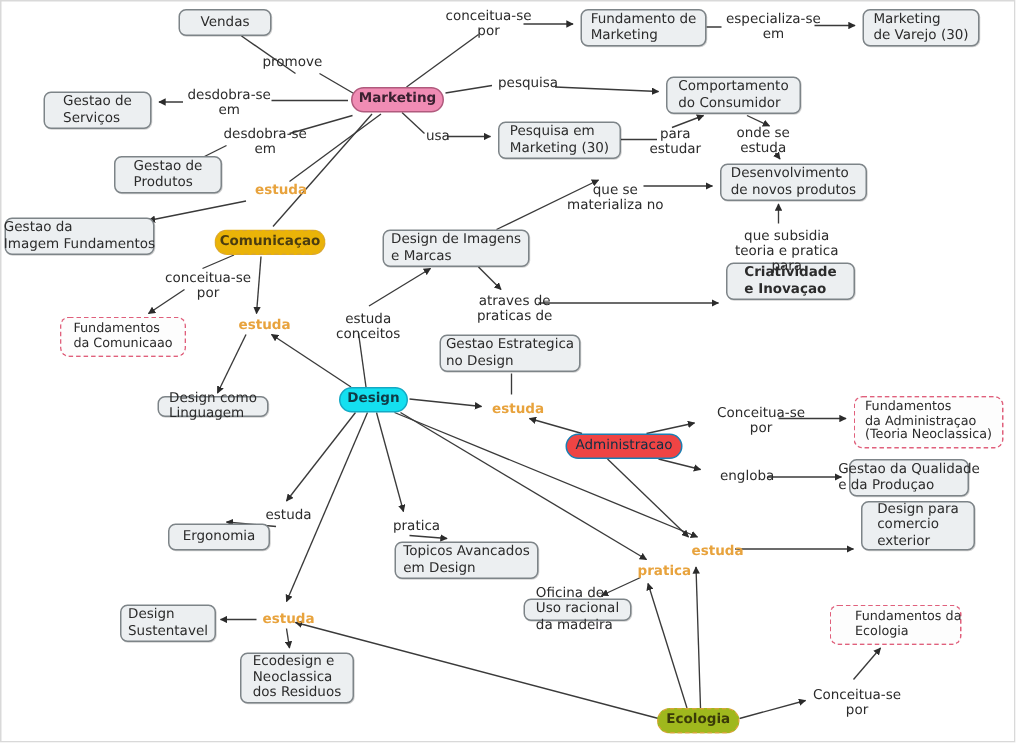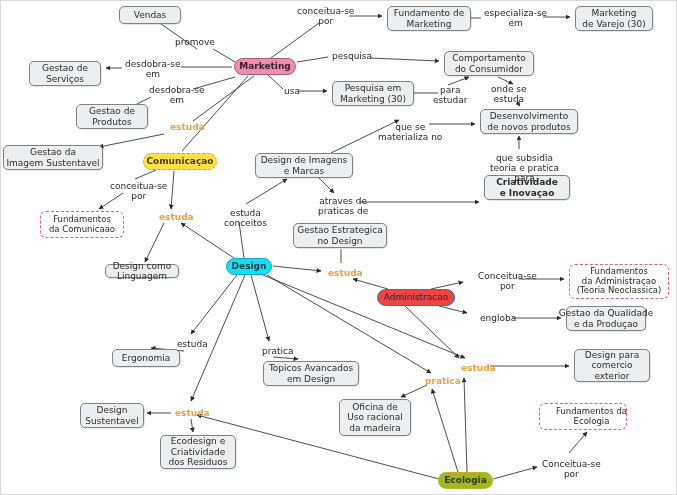--- a/index.html
+++ b/index.html
@@ -24,21 +24,21 @@
     width: 677px;
     height: 495px;
     pointer-events: none;
   }
   .node {
     position: absolute;
     box-sizing: border-box;
     display: flex;
     align-items: center;
     justify-content: center;
-    text-align: center;
+    text-align: left;
     line-height: 1.15;
     white-space: pre;
   }
   
   .n-plain {
     background: #eceff1;
     border: 1px solid #7d8488;
     border-radius: 5px;
     color: #2b2b2b;
     font-size: 9px;
@@ -55,21 +55,21 @@
   
   .n-pink {
     background: #f08cb4;
     border: 1.3px solid #b05a7d;
     border-radius: 9px;
     color: #3a2030;
     font-size: 9px;
     font-weight: bold;
   }
   .n-yellow {
-    background: #fde047;
+    background: #eab308;
     border: 1.6px dashed #d7a53a;
     border-radius: 9px;
     color: #4a3c10;
     font-size: 9px;
     font-weight: bold;
   }
   .n-cyan {
     background: #14e0f0;
     border: 1.3px solid #14a9c4;
     border-radius: 9px;
@@ -190,54 +190,54 @@
       <div class="node n-pink" style="left: 233px; top: 57px; width: 62px; height: 17px;">Marketing</div>
       <div class="node n-plain" style="left: 443px; top: 50px; width: 90px; height: 25px;">Comportamento
 do Consumidor</div>
       <div class="node n-plain" style="left: 331px; top: 80px; width: 82px; height: 25px;">Pesquisa em
 Marketing (30)</div>
       <div class="node n-plain" style="left: 75px; top: 103px; width: 72px; height: 25px;">Gestao de
 Produtos</div>
       <div class="node n-plain" style="left: 479px; top: 108px; width: 98px; height: 25px;">Desenvolvimento
 de novos produtos</div>
       <div class="node n-plain" style="left: 2px; top: 144px; width: 100px; height: 25px;">Gestao da
-Imagem Sustentavel</div>
+Imagem Fundamentos</div>
       <div class="node n-yellow" style="left: 142px; top: 152px; width: 74px; height: 17px;">Comunicaçao</div>
       <div class="node n-plain" style="left: 254px; top: 152px; width: 98px; height: 25px;">Design de Imagens
 e Marcas</div>
       <div class="node n-plain" style="left: 483px; top: 174px; width: 86px; height: 25px; font-weight: bold;">Criatividade
 e Inovaçao</div>
       <div class="node n-dashedpink" style="left: 39px; top: 210px; width: 84px; height: 27px;">Fundamentos
 da Comunicaao</div>
       <div class="node n-plain" style="left: 292px; top: 222px; width: 94px; height: 25px;">Gestao Estrategica
 no Design</div>
       <div class="node n-cyan" style="left: 225px; top: 257px; width: 46px; height: 17px;">Design</div>
       <div class="node n-plain" style="left: 104px; top: 263px; width: 74px; height: 14px;">Design como
 Linguagem</div>
       <div class="node n-dashedpink" style="left: 568px; top: 263px; width: 100px; height: 35px;">Fundamentos
 da Administraçao
 (Teoria Neoclassica)</div>
       <div class="node n-blue" style="left: 376px; top: 288px; width: 78px; height: 17px;">Administracao</div>
       <div class="node n-plain" style="left: 565px; top: 305px; width: 80px; height: 25px;">Gestao da Qualidade
 e da Produçao</div>
       <div class="node n-plain" style="left: 111px; top: 348px; width: 68px; height: 18px;">Ergonomia</div>
-      <div class="node n-plain" style="left: 573px; top: 348px; width: 76px; height: 33px;">Design para
+      <div class="node n-plain" style="left: 573px; top: 333px; width: 76px; height: 33px;">Design para
 comercio
 exterior</div>
       <div class="node n-plain" style="left: 262px; top: 360px; width: 96px; height: 25px;">Topicos Avancados
 em Design</div>
-      <div class="node n-plain" style="left: 338px; top: 398px; width: 72px; height: 37px;">Oficina de
+      <div class="node n-plain" style="left: 348px; top: 398px; width: 72px; height: 15px;">Oficina de
 Uso racional
 da madeira</div>
       <div class="node n-plain" style="left: 79px; top: 402px; width: 64px; height: 25px;">Design
 Sustentavel</div>
-      <div class="node n-dashedpink" style="left: 538px; top: 402px; width: 88px; height: 27px; padding-left: 17px;">Fundamentos da
+      <div class="node n-dashedpink" style="left: 552px; top: 402px; width: 88px; height: 27px; padding-left: 17px;">Fundamentos da
 Ecologia</div>
       <div class="node n-plain" style="left: 159px; top: 434px; width: 76px; height: 34px;">Ecodesign e
-Criatividade
+Neoclassica
 dos Residuos</div>
       <div class="node n-olive" style="left: 437px; top: 471px; width: 55px; height: 17px;">Ecologia</div>
     </div>
   <div id="labels-group">
       <div class="link-label" style="left: 296px; top: 5px;">conceitua-se
 por</div>
       <div class="link-label" style="left: 483px; top: 7px;">especializa-se
 em</div>
       <div class="link-label" style="left: 174px; top: 36px;">promove</div>
       <div class="link-label" style="left: 331px; top: 50px;">pesquisa</div>

